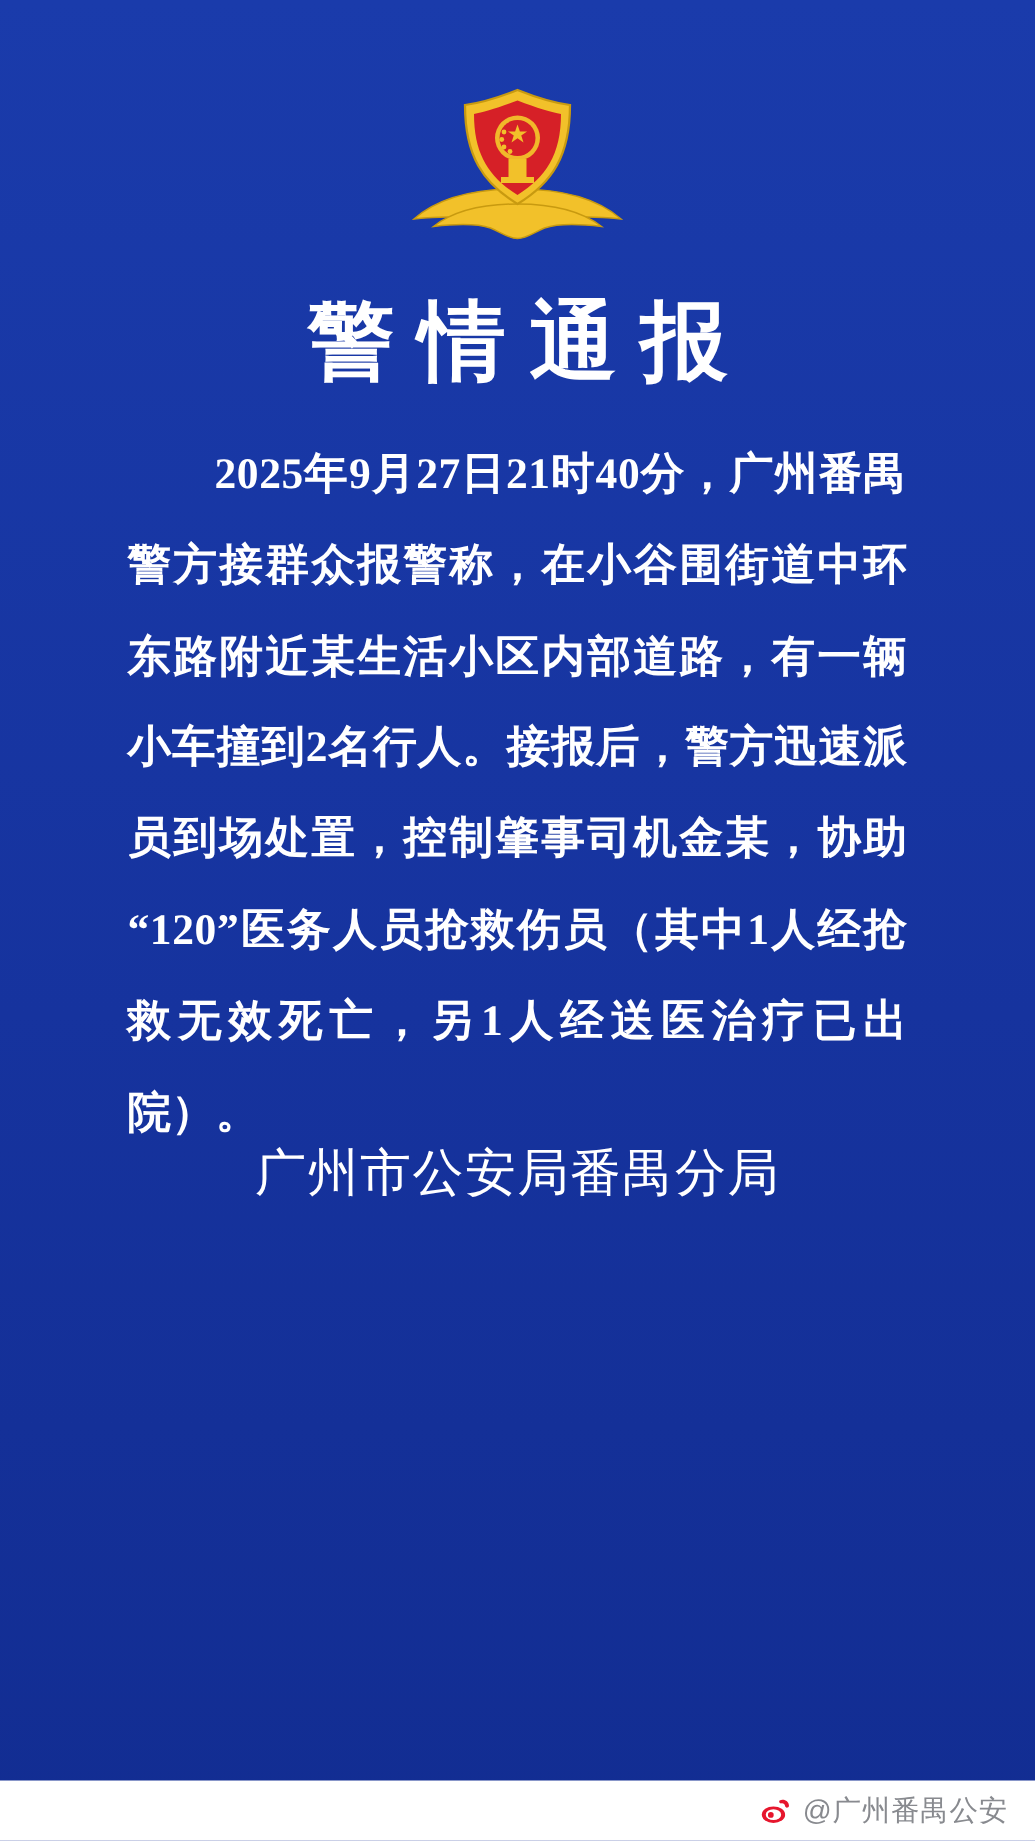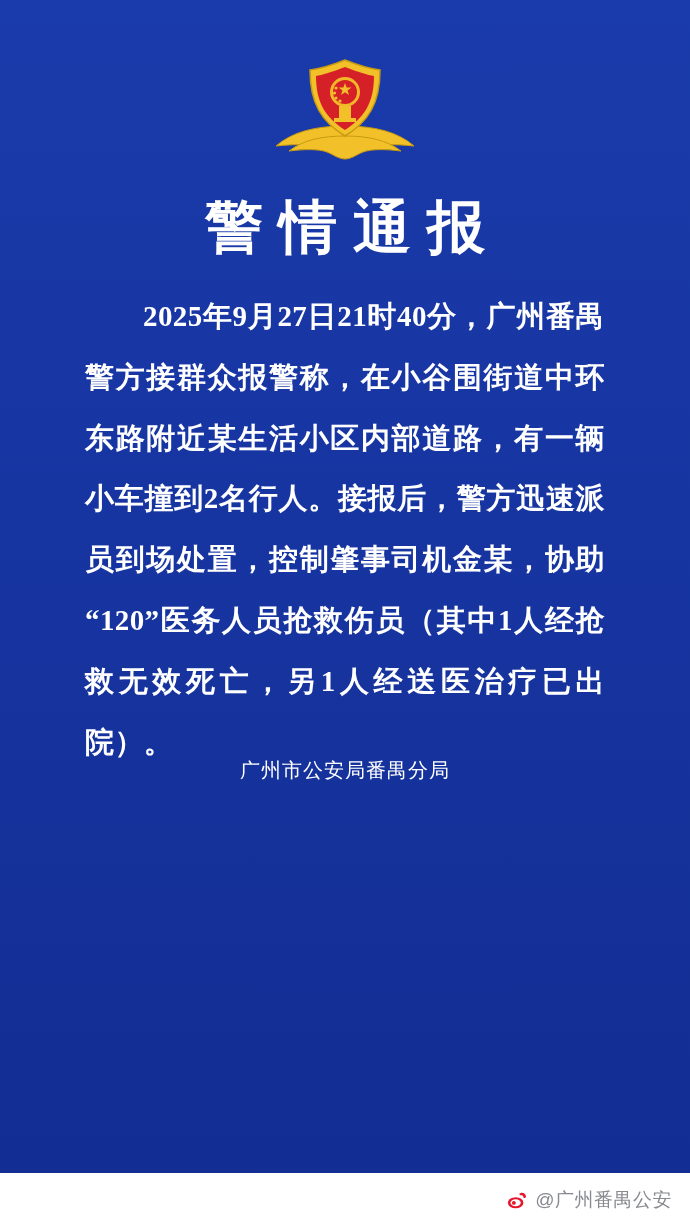--- a/index.html
+++ b/index.html
@@ -36,21 +36,21 @@
   
   .title {
     margin-top: 26px;
     text-align: center;
     color: #ffffff;
     font-size: 58px;
     font-weight: bold;
     letter-spacing: 16px;
     text-indent: 16px;
     line-height: 1.1;
-    font-family: Liberation Serif, serif;
+    font-family: Liberation Sans, sans-serif;
   }
   
   .body-block {
     margin: 26px auto 0 auto;
     width: 520px;
     color: #ffffff;
     font-size: 29px;
     line-height: 2.1;
     text-align: justify;
     text-justify: inter-ideograph;
@@ -62,31 +62,31 @@
     text-indent: 2em;
   }
   
   .sign {
     position: absolute;
     left: 0;
     right: 0;
     top: 752px;
     text-align: center;
     color: #ffffff;
-    font-size: 20px;
+    font-size: 34px;
     line-height: 1.85;
     letter-spacing: 1px;
   }
   
   .footer {
     position: absolute;
     left: 0;
     right: 0;
     bottom: 0;
-    height: 54px;
+    height: 40px;
     background: #ffffff;
     display: flex;
     align-items: center;
     justify-content: flex-end;
     padding-right: 18px;
     box-sizing: border-box;
   }
   .wb-logo {
     width: 22px;
     height: 22px;

